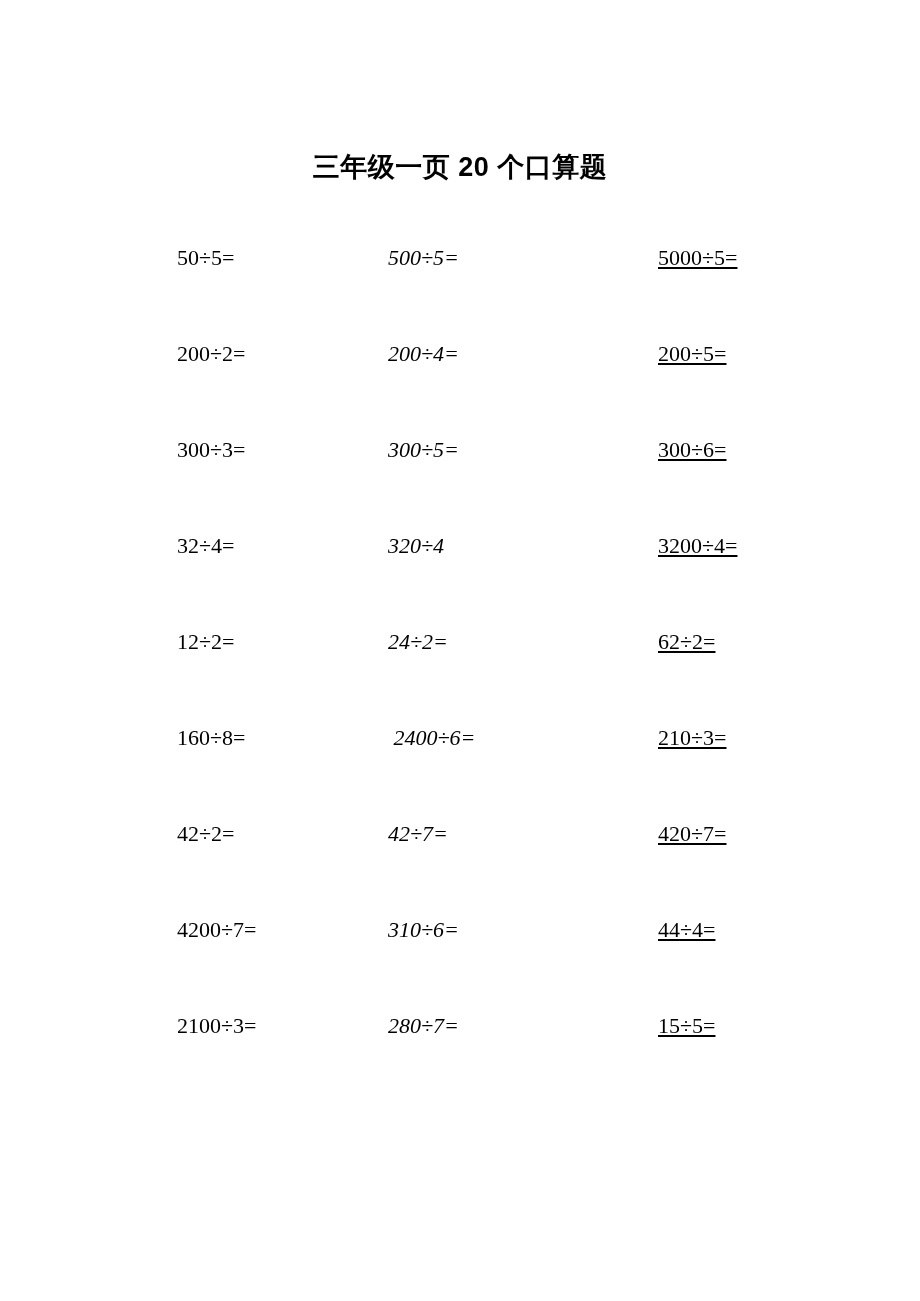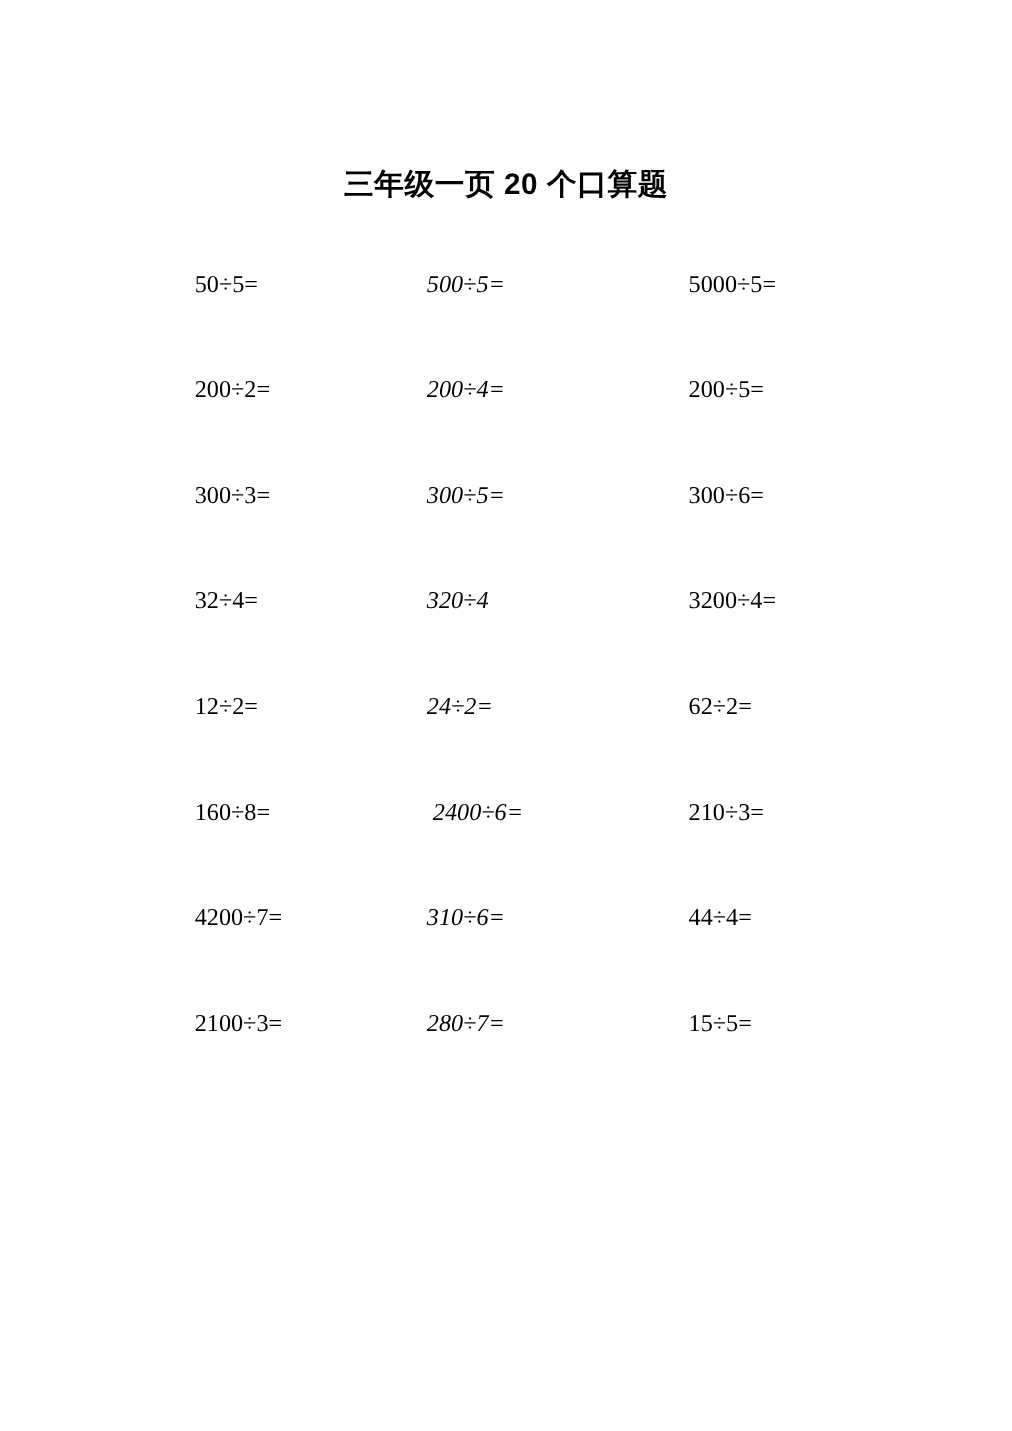--- a/index.html
+++ b/index.html
@@ -61,21 +61,21 @@
     position: absolute;
     top: 0;
     font-family: "Liberation Serif", "DejaVu Serif", serif;
     font-size: 22px;
     line-height: 30px;
     color: #000000;
     white-space: pre;
   }
   .problem-cell.col-0 { left: 142px; margin-left: 35px; }
   .problem-cell.col-1 { left: 388px; font-style: italic; }
-  .problem-cell.col-2 { left: 626px; }
+  .problem-cell.col-2 { left: 658px; text-decoration: underline; }
 
   
   .page-footer-space {
     position: absolute;
     left: 0;
     top: 1160px;
     width: 920px;
     height: 141px;
   }
 </style>
@@ -119,20 +119,25 @@
       <span class="problem-cell col-1">24÷2=</span>
       <span class="problem-cell col-2">62÷2=</span>
     </div>
 
     <div class="problem-row">
       <span class="problem-cell col-0">160÷8=</span>
       <span class="problem-cell col-1"> 2400÷6=</span>
       <span class="problem-cell col-2">210÷3=</span>
     </div>
 
+    <div class="problem-row">
+      <span class="problem-cell col-0">42÷2=</span>
+      <span class="problem-cell col-1">42÷7=</span>
+      <span class="problem-cell col-2">420÷7=</span>
+    </div>
 
     <div class="problem-row">
       <span class="problem-cell col-0">4200÷7=</span>
       <span class="problem-cell col-1">310÷6=</span>
       <span class="problem-cell col-2">44÷4=</span>
     </div>
 
 
     <div class="problem-row">
       <span class="problem-cell col-0">2100÷3=</span>

